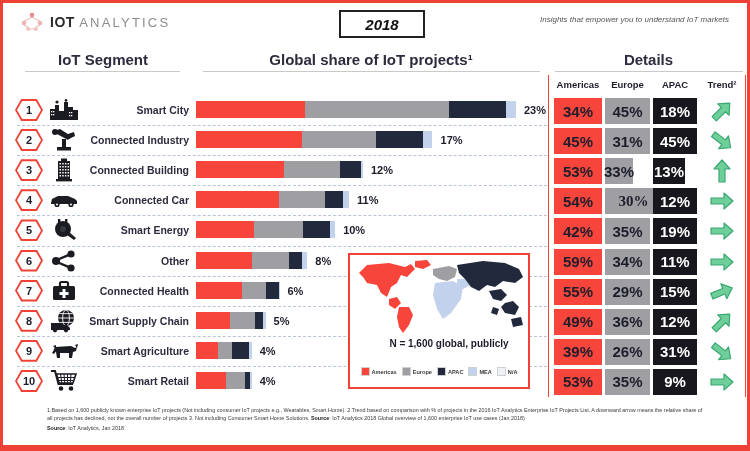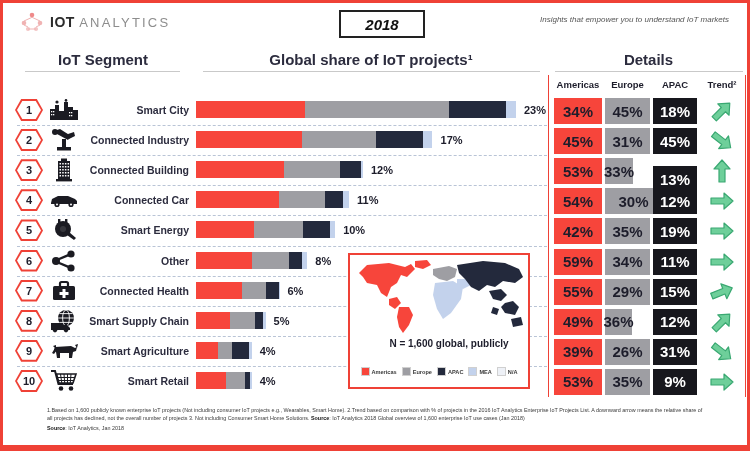--- a/index.html
+++ b/index.html
@@ -227,21 +227,21 @@
         <div class="seg-label" style="top:8px;">Connected Building</div>
         <div class="bar" style="top:5px;width:166.96px;">
           <i style="width:88.49px;background:#f7453b;"></i>
           <i style="width:55.10px;background:#9e9ea3;"></i>
           <i style="width:21.70px;background:#23293c;"></i>
           <i style="width:1.67px;background:#c3d2ec;"></i>
         </div>
         <div class="bar-val" style="left:367.96px;top:8px;">12%</div>
         <div class="cell am" style="left:551px;top:2px;width:48px;">53%</div>
         <div class="cell eu" style="left:602px;top:2px;width:28px;">33%</div>
-        <div class="cell ap" style="left:650px;top:10px;width:44px;">13%</div>
+        <div class="cell ap" style="left:650px;top:2px;width:32px;">13%</div>
         <div class="trendcell" style="left:697px;top:2px;width:44px;">
           <svg width="26" height="24" viewBox="0 0 24 24" style="transform:rotate(-90deg)">
             <path d="M1 9 L14 9 L14 4 L23 12 L14 20 L14 15 L1 15 Z" fill="#6ecf9a" stroke="#3aa872" stroke-width="1.2" stroke-linejoin="round"></path>
           </svg>
         </div>
       </div>
       <div class="row" style="top: 183.3px;">
         <div class="rowline" style="top:-1px;"></div>
         <div class="rank" style="top:3px;">
           <span class="hex"></span>
@@ -259,21 +259,21 @@
         </div>
         <div class="seg-label" style="top:8px;">Connected Car</div>
         <div class="bar" style="top:5px;width:153.04px;">
           <i style="width:82.64px;background:#f7453b;"></i>
           <i style="width:45.91px;background:#9e9ea3;"></i>
           <i style="width:18.37px;background:#23293c;"></i>
           <i style="width:6.12px;background:#c3d2ec;"></i>
         </div>
         <div class="bar-val" style="left:354.04px;top:8px;">11%</div>
         <div class="cell am" style="left:551px;top:2px;width:48px;">54%</div>
-        <div class="cell eu" style="left:602px;top:2px;width:57px;">30%</div>
+        <div class="cell eu" style="left:602px;top:2px;width:57px;font-family:Liberation Serif, serif;">30%</div>
         <div class="cell ap" style="left:650px;top:2px;width:44px;">12%</div>
         <div class="trendcell" style="left:697px;top:2px;width:44px;">
           <svg width="26" height="24" viewBox="0 0 24 24" style="transform:rotate(0deg)">
             <path d="M1 9 L14 9 L14 4 L23 12 L14 20 L14 15 L1 15 Z" fill="#6ecf9a" stroke="#3aa872" stroke-width="1.2" stroke-linejoin="round"></path>
           </svg>
         </div>
       </div>
       <div class="row" style="top: 213.4px;">
         <div class="rowline" style="top:-1px;"></div>
         <div class="rank" style="top:3px;">
@@ -393,21 +393,21 @@
         </div>
         <div class="seg-label" style="top:8px;">Smart Supply Chain</div>
         <div class="bar" style="top:5px;width:69.57px;">
           <i style="width:34.09px;background:#f7453b;"></i>
           <i style="width:25.04px;background:#9e9ea3;"></i>
           <i style="width:8.35px;background:#23293c;"></i>
           <i style="width:2.09px;background:#c3d2ec;"></i>
         </div>
         <div class="bar-val" style="left:270.57px;top:8px;">5%</div>
         <div class="cell am" style="left:551px;top:2px;width:48px;">49%</div>
-        <div class="cell eu" style="left:602px;top:2px;width:27px;">36%</div>
+        <div class="cell eu" style="left:602px;top:2px;width:45px;">36%</div>
         <div class="cell ap" style="left:650px;top:2px;width:44px;">12%</div>
         <div class="trendcell" style="left:697px;top:2px;width:44px;">
           <svg width="26" height="24" viewBox="0 0 24 24" style="transform:rotate(-45deg)">
             <path d="M1 9 L14 9 L14 4 L23 12 L14 20 L14 15 L1 15 Z" fill="#6ecf9a" stroke="#3aa872" stroke-width="1.2" stroke-linejoin="round"></path>
           </svg>
         </div>
       </div>
       <div class="row" style="top: 333.8px;">
         <div class="rowline" style="top:-1px;"></div>
         <div class="rank" style="top:3px;">

